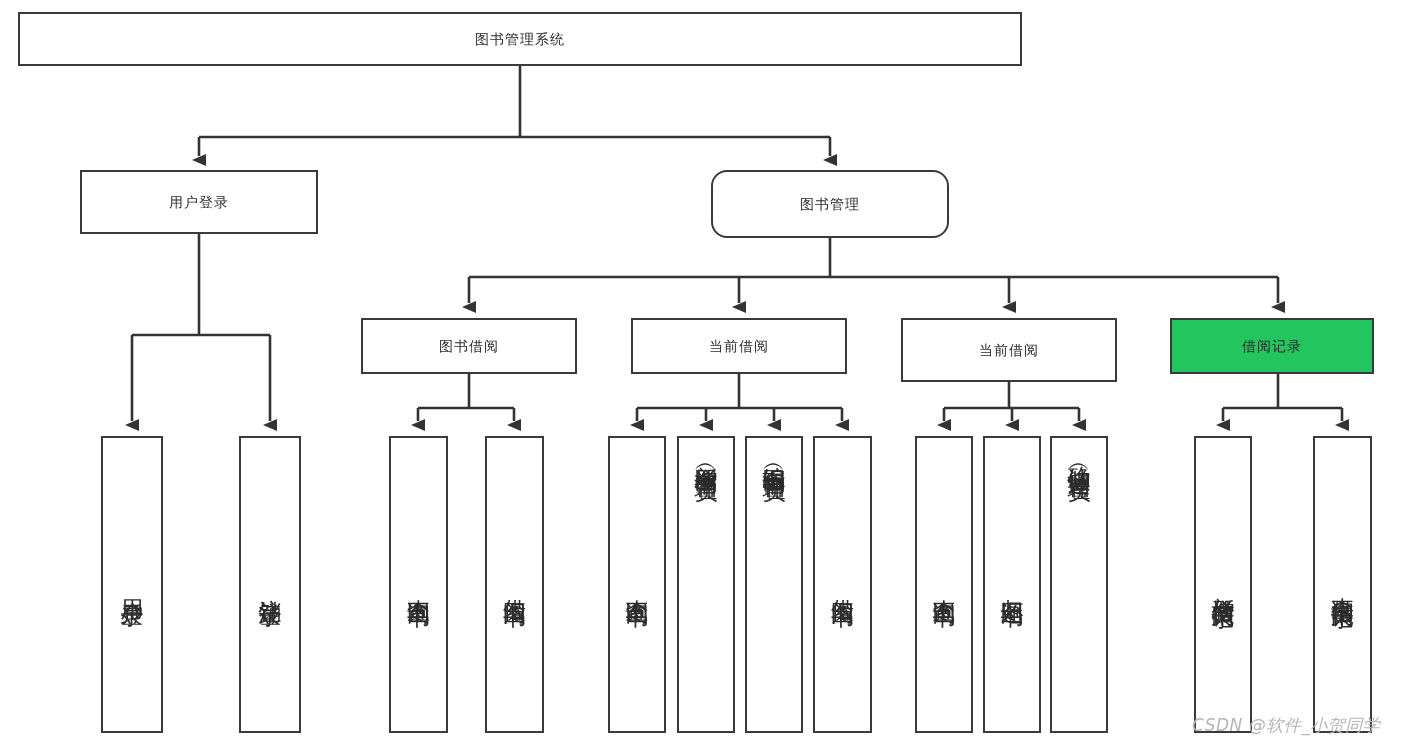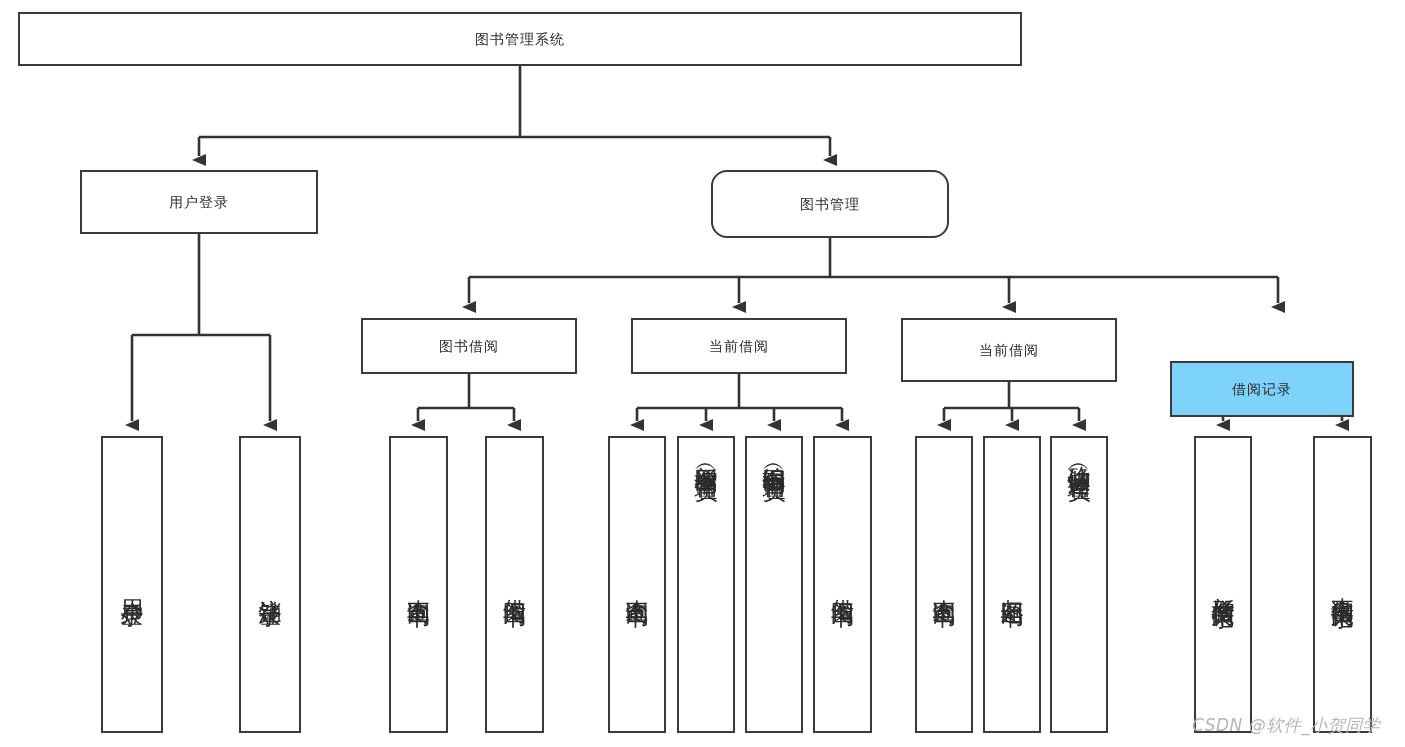--- a/index.html
+++ b/index.html
@@ -133,21 +133,21 @@
 
   <div class="node horiz" style="left: 361px; top: 318px; width: 216px; height: 56px; border-color: rgb(58, 58, 58); color: rgb(43, 43, 43); background: rgb(255, 255, 255);">
     <span class="node-label">图书借阅</span>
   </div>
   <div class="node horiz" style="left: 631px; top: 318px; width: 216px; height: 56px; border-color: rgb(58, 58, 58); color: rgb(43, 43, 43); background: rgb(255, 255, 255);">
     <span class="node-label">当前借阅</span>
   </div>
   <div class="node horiz" style="left: 901px; top: 318px; width: 216px; height: 64px; border-color: rgb(58, 58, 58); color: rgb(43, 43, 43); background: rgb(255, 255, 255);">
     <span class="node-label">当前借阅</span>
   </div>
-  <div class="node horiz" style="left: 1170px; top: 318px; width: 184px; height: 56px; border-color: rgb(58, 58, 58); color: rgb(43, 43, 43); background: #7dd3fc; margin-top: 43px;">
+  <div class="node horiz" style="left: 1170px; top: 318px; width: 204px; height: 56px; border-color: rgb(58, 58, 58); color: rgb(43, 43, 43); background: #22c55e;">
     <span class="node-label">借阅记录</span>
   </div>
 
   <div class="node vert" style="left: 101px; top: 436px; width: 62px; height: 297px; border-color: rgb(58, 58, 58); color: rgb(43, 43, 43); background: rgb(255, 255, 255);">
     <span class="node-label">用户登录</span>
   </div>
   <div class="node vert" style="left: 239px; top: 436px; width: 62px; height: 297px; border-color: rgb(58, 58, 58); color: rgb(43, 43, 43); background: rgb(255, 255, 255);">
     <span class="node-label">注销登录</span>
   </div>
   <div class="node vert" style="left: 389px; top: 436px; width: 59px; height: 297px; border-color: rgb(58, 58, 58); color: rgb(43, 43, 43); background: rgb(255, 255, 255);">

